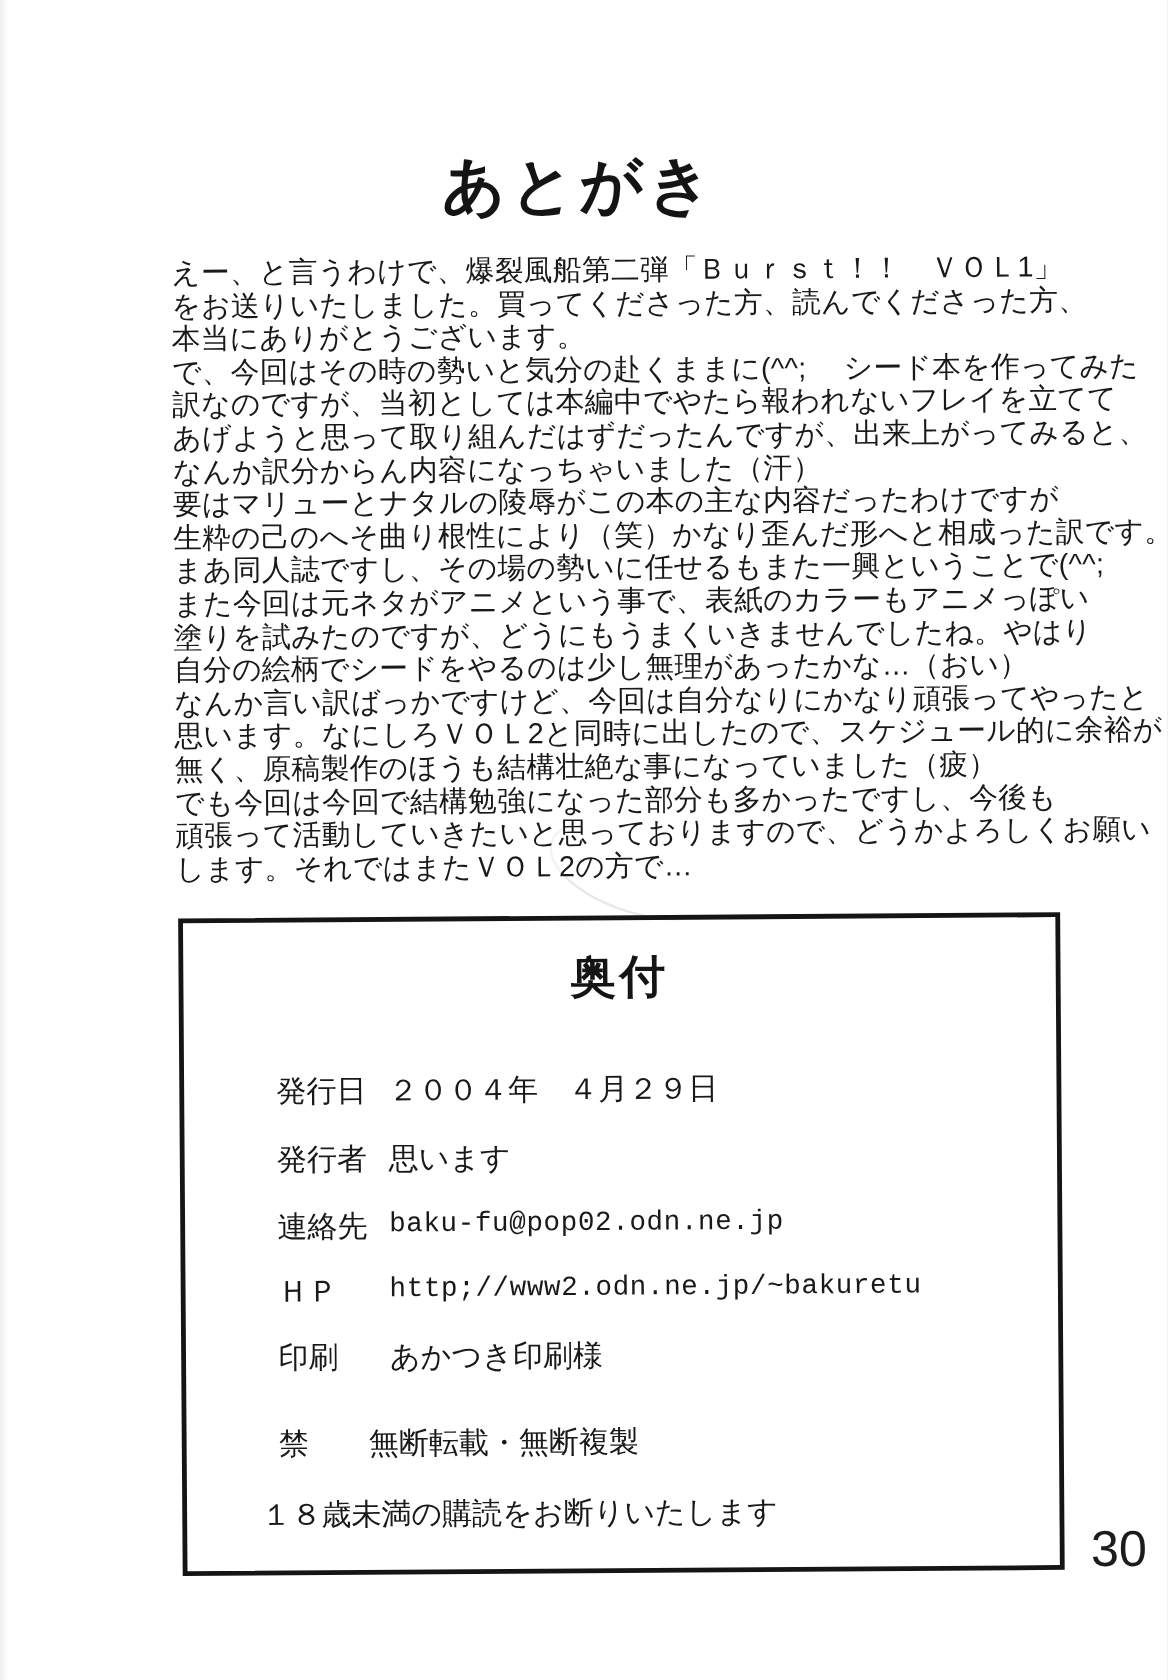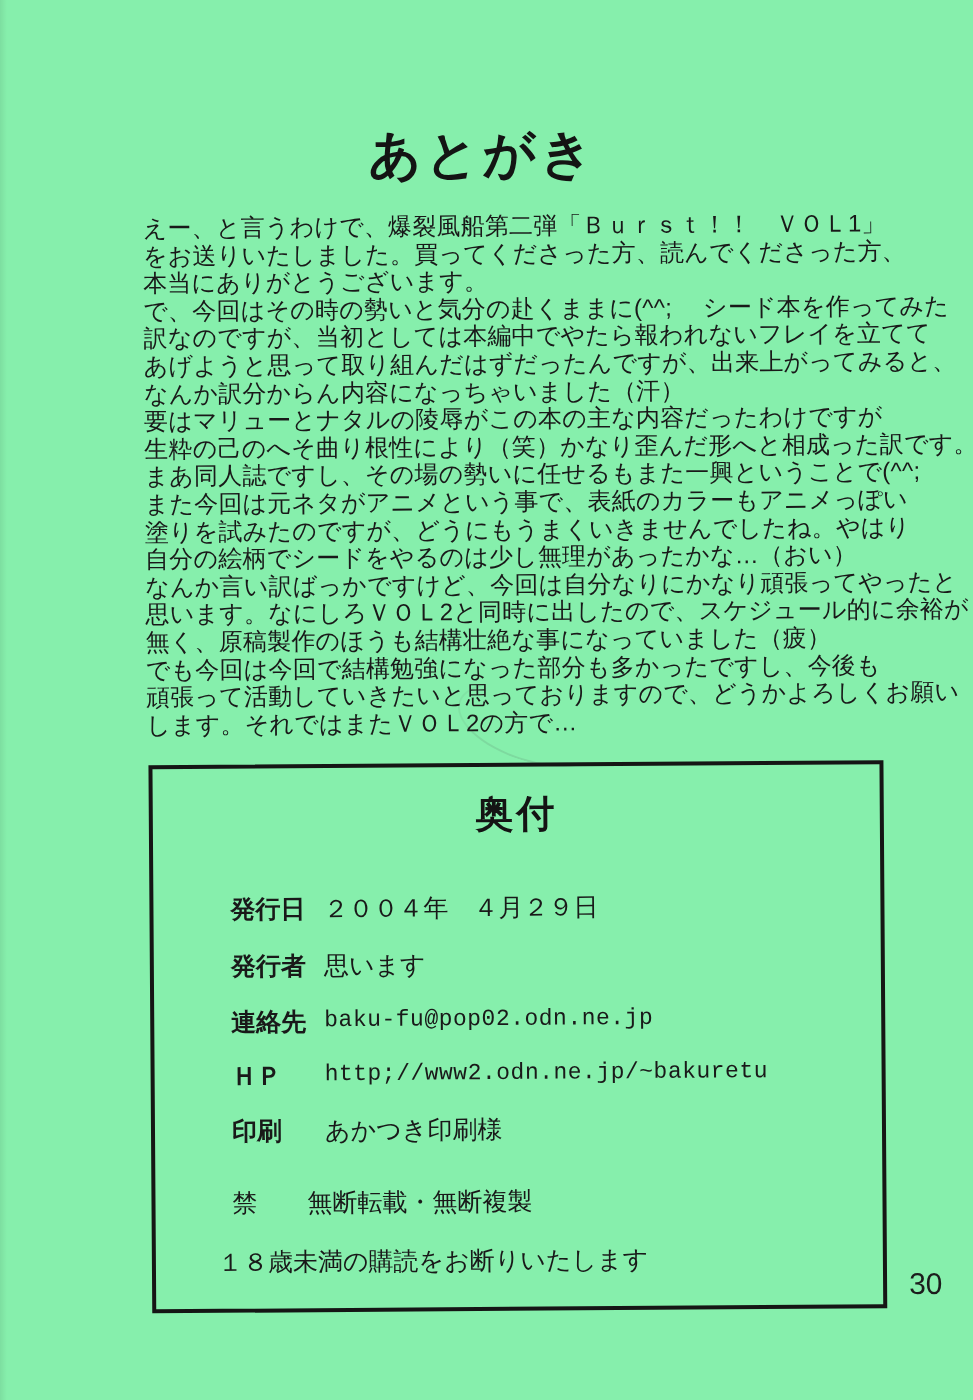--- a/index.html
+++ b/index.html
@@ -5,21 +5,21 @@
   html, body {
     margin: 0;
     padding: 0;
     background: #e8e7e4;
   }
   .page {
     position: relative;
     width: 973px;
     height: 1400px;
     margin: 0 auto;
-    background: #86efac;
+    background: #ffffff;
     overflow: hidden;
     font-family: "Liberation Sans", sans-serif;
     color: #191919;
   }
   
   .scan-edge {
     position: absolute;
     left: 0; top: 0;
     width: 7px; height: 100%;
     background: linear-gradient(90deg, rgba(0,0,0,0.07), rgba(0,0,0,0));
@@ -80,21 +80,20 @@
     position: absolute;
     left: 77px;
     display: flex;
     font-size: 25px;
     font-weight: 500;
     white-space: nowrap;
   }
   .okuzuke .row .label {
     width: 93px;
     flex: 0 0 93px;
-    font-weight: bold;
   }
   .row-0 { top: 124px; }
   .row-1 { top: 181px; }
   .row-2 { top: 237px; }
   .row-3 { top: 291px; }
   .row-4 { top: 346px; }
   .mono-value {
     font-family: "Liberation Mono", monospace;
     font-size: 23px;
     letter-spacing: 0.5px;
@@ -113,21 +112,21 @@
     left: 62px;
     top: 477px;
     font-size: 25px;
     font-weight: 500;
     white-space: nowrap;
   }
   .page-number {
     position: absolute;
     left: 905px;
     top: 1270px;
-    font-size: 30px;
+    font-size: 42px;
     font-weight: 500;
     color: #1c1c1c;
   }
   
   .scan-arc {
     position: absolute;
     left: 455px;
     top: 688px;
     width: 150px;
     height: 70px;

